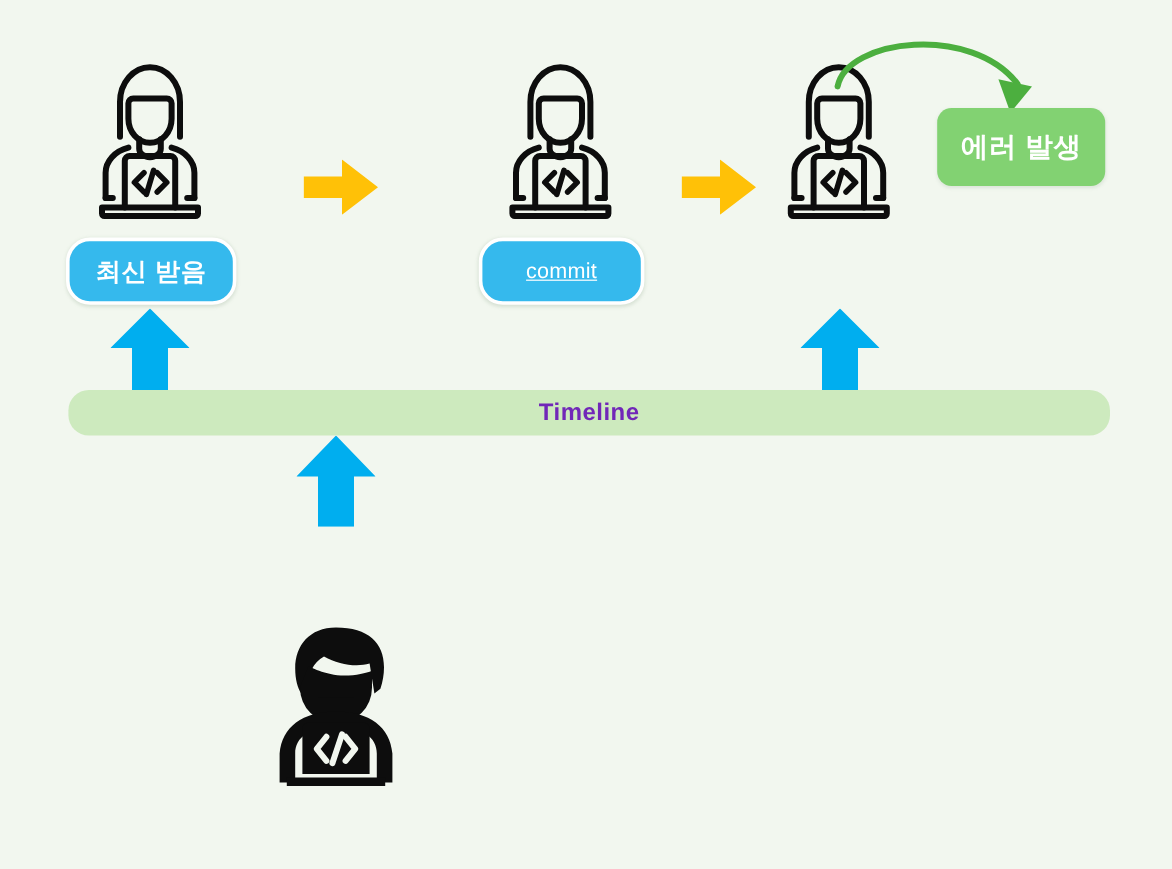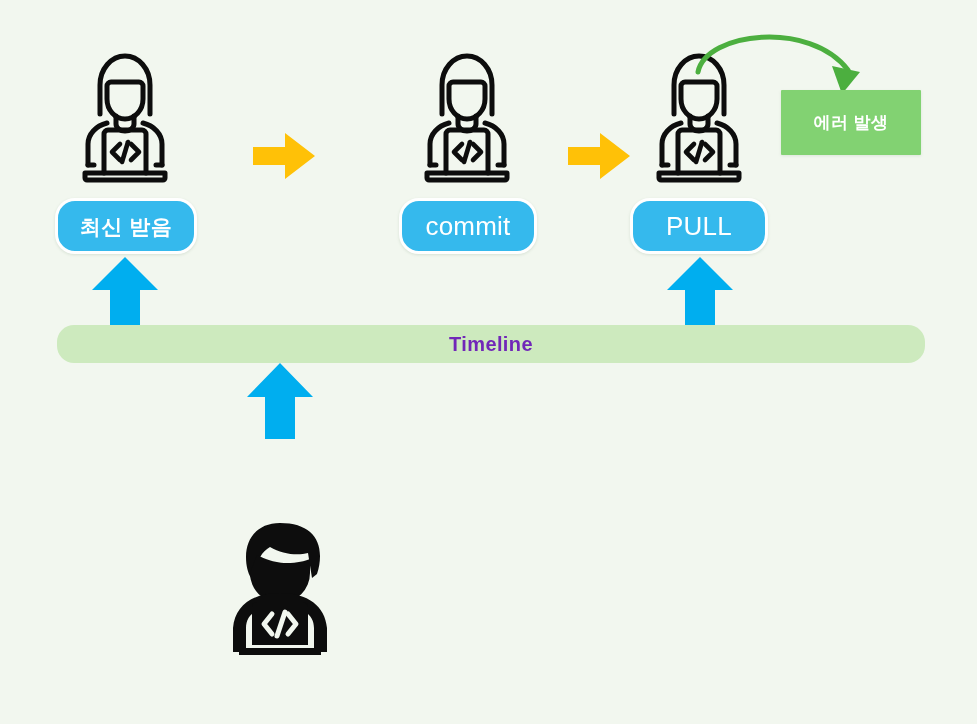--- a/index.html
+++ b/index.html
@@ -34,21 +34,21 @@
     color: #ffffff;
     display: flex;
     align-items: center;
     justify-content: center;
     text-align: center;
     box-shadow: 0 1px 3px rgba(120,150,120,0.22);
     line-height: 1;
     white-space: nowrap;
   }
   .pill-ko { font-size: 21px; font-weight: bold; letter-spacing: 0.5px; }
-  .pill-en { font-size: 26px; font-weight: normal; letter-spacing: 0.2px; }
+  .pill-en { font-size: 18px; font-weight: normal; letter-spacing: 0.2px; text-decoration: underline; }
 
   
   #timeline-bar {
     position: absolute;
     left: 57px;
     top: 325px;
     width: 868px;
     height: 38px;
     background: #cdeabe;
     border-radius: 17px;
@@ -64,26 +64,26 @@
   }
 
   
   #error-box {
     position: absolute;
     left: 781px;
     top: 90px;
     width: 140px;
     height: 65px;
     background: #82d272;
-    border-radius: 1px;
+    border-radius: 12px;
     display: flex;
     align-items: center;
     justify-content: center;
     color: #ffffff;
-    font-size: 17px;
+    font-size: 23px;
     font-weight: bold;
     letter-spacing: 0.5px;
     box-shadow: 0 1px 3px rgba(120,150,120,0.18);
   }
 
   
   .arrow-svg { position: absolute; display: block; }
 </style>
 </head>
 <body>
@@ -197,18 +197,17 @@
   </svg>
 
   <div id="timeline-bar">
     <span id="timeline-label">Timeline</span>
   </div>
 
   <div class="pill pill-ko" style="left:55px; top:198px; width:142px; height:56px;">최신 받음</div>
 
   <div class="pill pill-en" style="left:399px; top:198px; width:138px; height:56px;">commit</div>
 
-  <div class="pill pill-en" style="left:630px; top:198px; width:138px; height:56px;">PULL</div>
 
 
   <div id="error-box">에러 발생</div>
 
 </div>
 
 </body></html>

